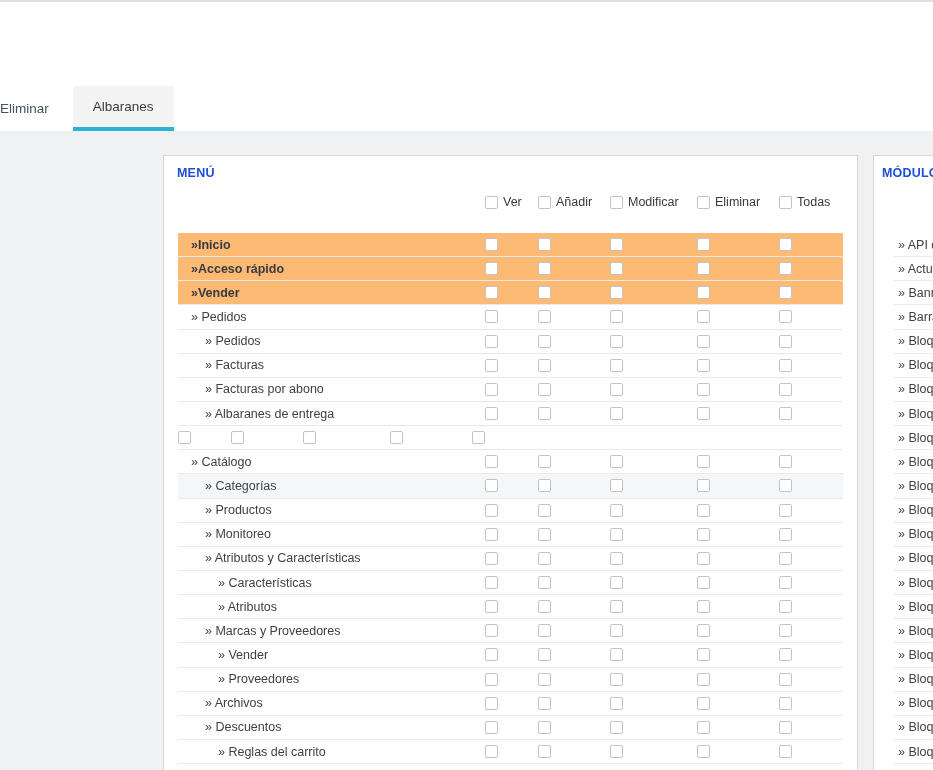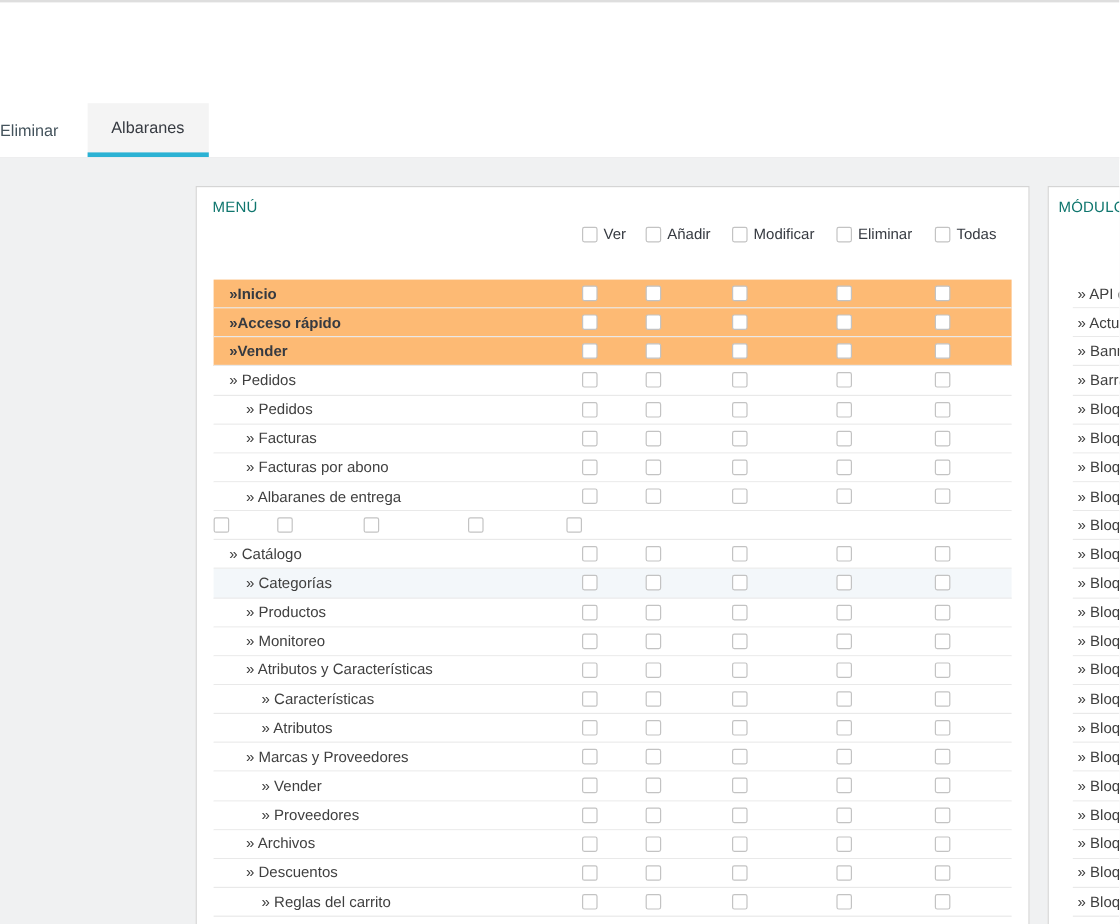--- a/index.html
+++ b/index.html
@@ -20,25 +20,25 @@
   .profiles-panel{left:-1px;top:24px;width:155px;height:188px;}
   .prow{height:38px;border-bottom:1px solid #e4e4e4;display:flex;align-items:center;font-size:13px;color:#555;box-sizing:border-box;cursor:pointer;}
   .prow:first-child{height:35px;}
   .prow:last-child{height:37px;border-bottom:none;}
   .prow.selected{background:#00aff0;}
   .prow span{padding-left:1px;}
 
   
   .menu-panel{left:163px;top:24px;width:695px;height:700px;}
   .modules-panel{left:873px;top:24px;width:320px;height:700px;}
-  .panel-title{font-size:12.5px;font-weight:normal;color:#0f766e;padding:10px 13px 1px;letter-spacing:.2px;}
+  .panel-title{font-size:12.5px;font-weight:bold;color:#1d4ed8;padding:10px 13px 1px;letter-spacing:.2px;}
   .modules-panel .panel-title{padding-left:8px;}
   .table{margin:0 14px;}
   .modules-panel .table{margin:0 0 0 20px;}
-  .thead{height:52px;display:flex;align-items:center;padding-bottom:24px;box-sizing:border-box;}
+  .thead{height:52px;display:flex;align-items:flex-end;padding-bottom:24px;box-sizing:border-box;}
   .hcell{display:flex;align-items:center;gap:5px;font-size:12.5px;color:#363a41;flex:none;}
   .hcell.label-cell{gap:0;}
 
   .row{display:flex;align-items:center;height:24.15px;border-bottom:1px solid #e9e9e9;box-sizing:border-box;background:#fff;}
   .row.section{background:#fdba74;}
   .row.section .label-cell{font-weight:bold;color:#363a41;}
   .row.hl{background:#f3f7fa;}
   .label-cell{width:307px;flex:none;font-size:12.5px;color:#3f3f3f;box-sizing:border-box;white-space:nowrap;overflow:hidden;}
   .d0,.d1{padding-left:13px;}
   .d2{padding-left:27px;}

